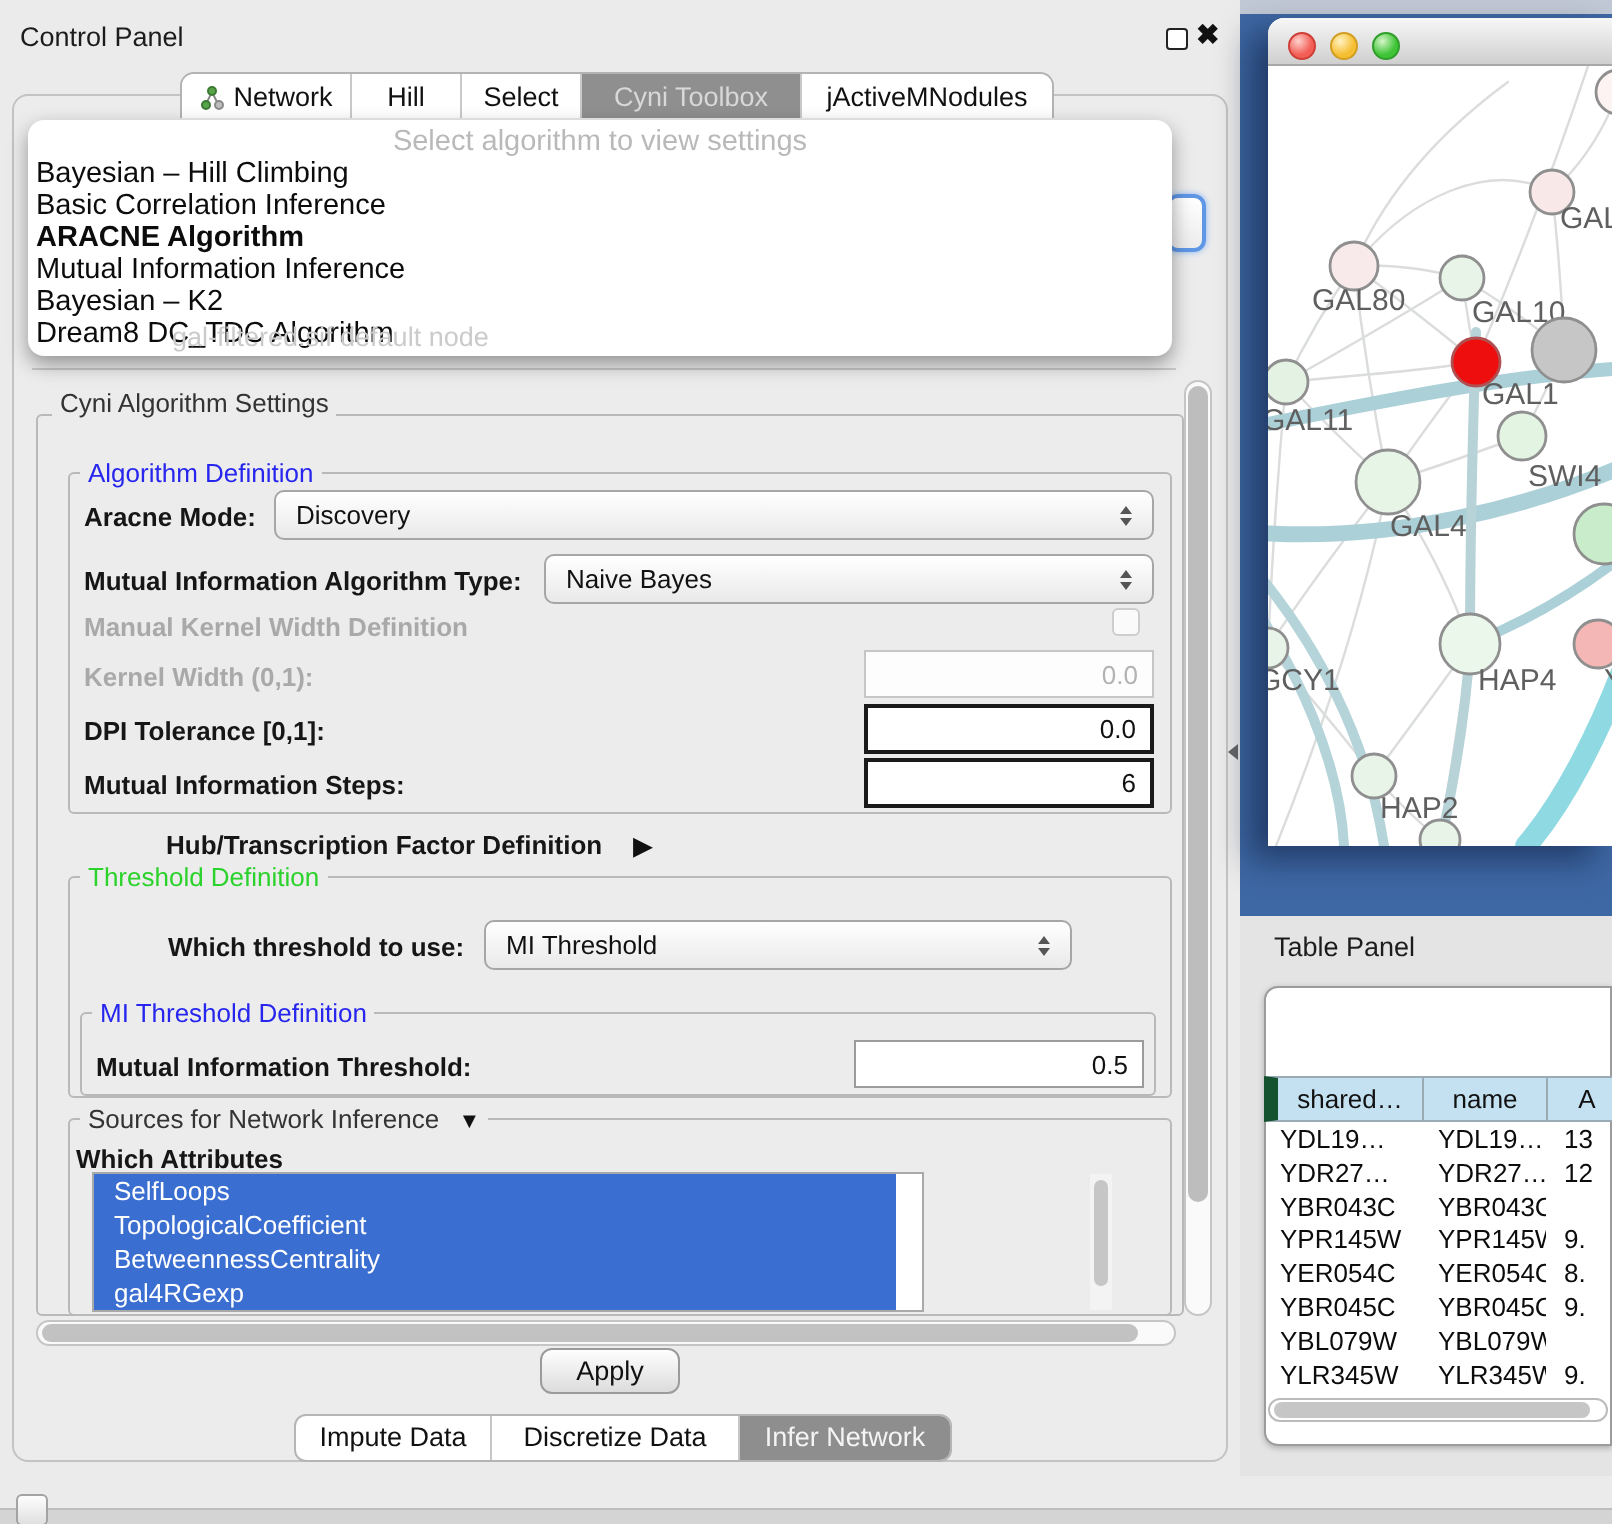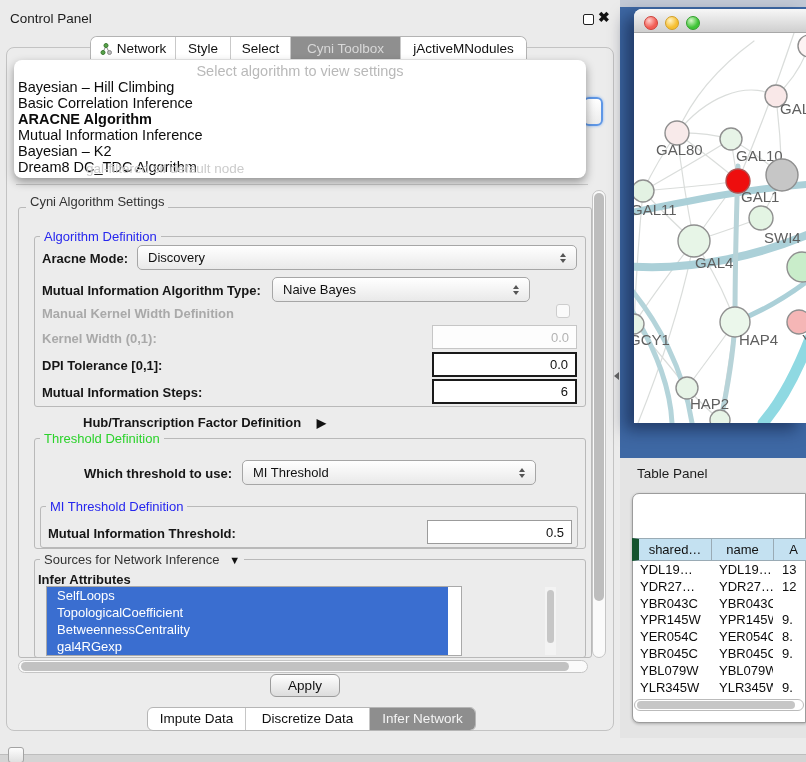--- a/index.html
+++ b/index.html
@@ -122,21 +122,21 @@
       <svg class="net-tab-icon" viewBox="0 0 12 12">
         <line x1="6" y1="3" x2="3" y2="9" stroke="#888" stroke-width="1"></line>
         <line x1="6" y1="3" x2="9" y2="9" stroke="#888" stroke-width="1"></line>
         <circle cx="6" cy="2.5" r="2" fill="#57a44a" stroke="#3c7a33"></circle>
         <circle cx="3" cy="9.5" r="2" fill="#57a44a" stroke="#3c7a33"></circle>
         <circle cx="9.5" cy="9.5" r="2" fill="#bdbdbd" stroke="#8a8a8a"></circle>
       </svg>
       <span>Network</span>
     </div>
     <div class="tab" style="width:55px;">
-        <span>Style</span>
+        <span>Hill</span>
       </div>
     <div class="tab" style="width:60px;">
         <span>Select</span>
       </div>
     <div class="tab selected" style="width:110px;">
         <span>Cyni Toolbox</span>
       </div>
     <div class="tab" style="width:126px;">
         <span>jActiveMNodules</span>
       </div>
@@ -167,21 +167,21 @@
   <div class="lbl" style="left:42px; top:251px;">Aracne Mode:</div>
   <div class="combo" style="left:137px; top:245px; width:440px; height:25px;">
     <span class="ctext">Discovery</span>
     <span class="spin">
         <i class="up"></i>
         <i class="dn"></i>
       </span>
   </div>
 
   <div class="lbl" style="left:42px; top:283px;">Mutual Information Algorithm Type:</div>
-  <div class="combo" style="left:272px; top:277px; width:258px; height:25px;">
+  <div class="combo" style="left:272px; top:277px; width:305px; height:25px;">
     <span class="ctext">Naive Bayes</span>
     <span class="spin">
         <i class="up"></i>
         <i class="dn"></i>
       </span>
   </div>
 
   <div class="lbl dis" style="left:42px; top:306px;">Manual Kernel Width Definition</div>
   <div class="checkbox-dis" style="left:556px; top:304px;"></div>
 
@@ -215,21 +215,21 @@
   <div class="chip blue" style="left:46px; top:499px;">MI Threshold Definition</div>
 
   <div class="lbl" style="left:48px; top:526px;">Mutual Information Threshold:</div>
   <div class="field thin" style="left:427px; top:520px; width:145px; height:24px;">0.5</div>
 
   <div class="group" style="left:34px; top:559px; width:552px; height:99px;"></div>
   <div class="chip" style="left:40px; top:552px;">
     <span>Sources for Network Inference</span>
     <span class="arrow-down">▼</span>
   </div>
-  <div class="lbl" style="left:38px; top:572px;">Infer Attributes</div>
+  <div class="lbl" style="left:38px; top:572px;">Which Attributes</div>
 
   <div class="attr-list">
       <div class="attr-item" style="background: rgb(58, 110, 208);">SelfLoops</div>
       <div class="attr-item" style="background: rgb(58, 110, 208);">TopologicalCoefficient</div>
       <div class="attr-item" style="background: rgb(58, 110, 208);">BetweennessCentrality</div>
       <div class="attr-item" style="background: rgb(58, 110, 208);">gal4RGexp</div>
     </div>
   <div class="attr-vscroll">
       <div class="attr-thumb"></div>
     </div>

